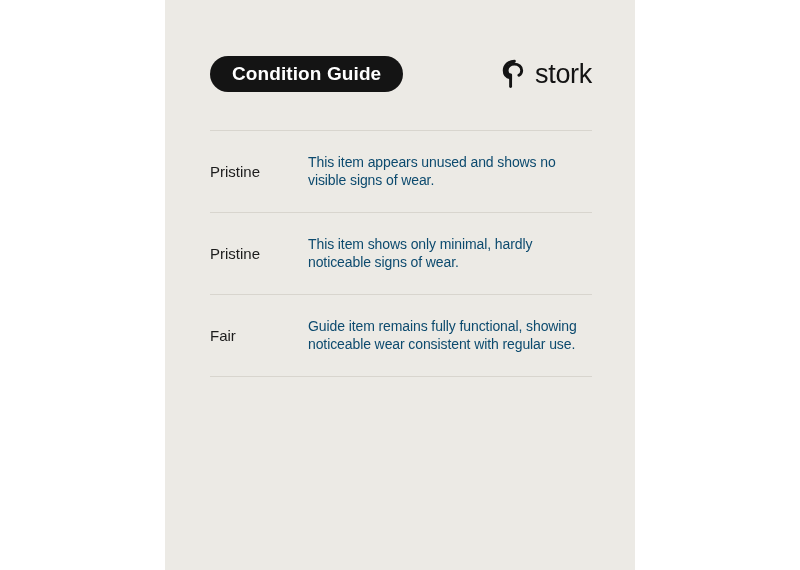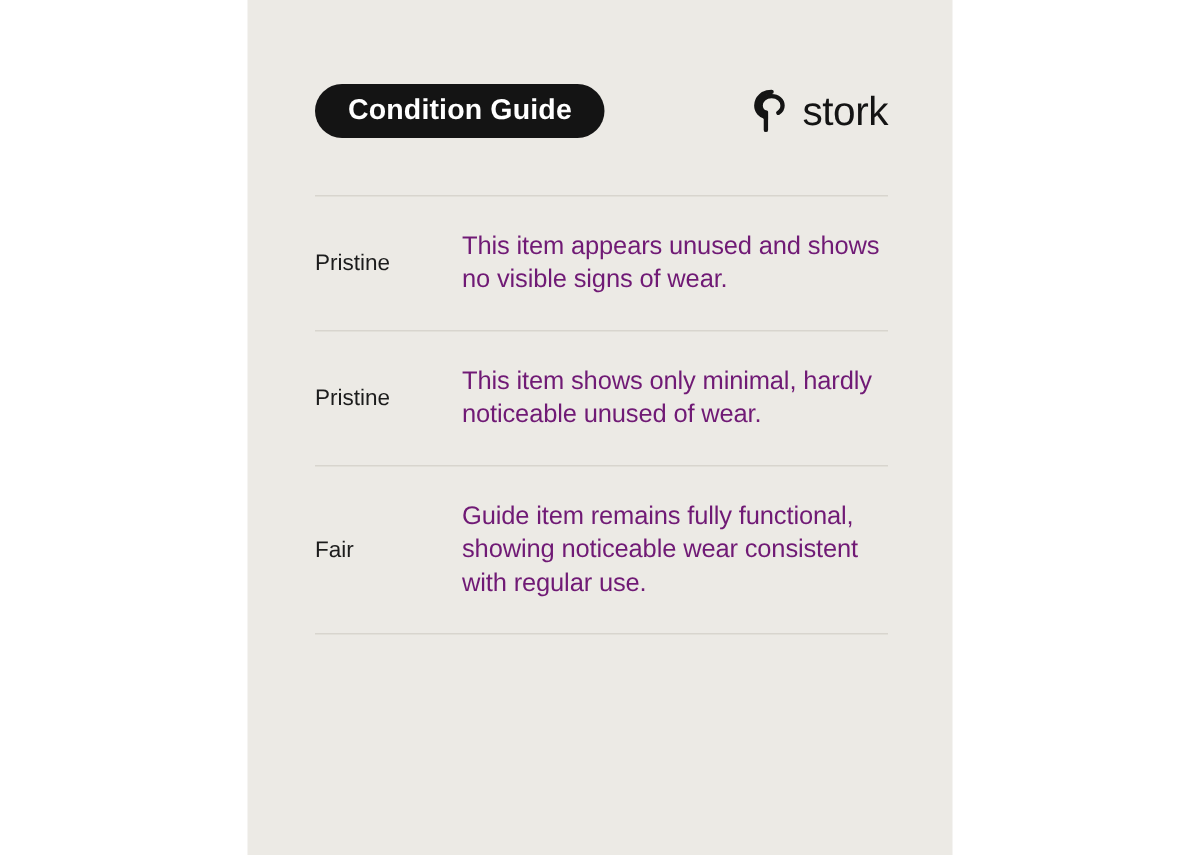--- a/index.html
+++ b/index.html
@@ -98,22 +98,22 @@
   .row-label {
     width: 98px;
     flex: 0 0 98px;
     font-size: 15px;
     color: #1c1c1c;
     line-height: 1.3;
   }
 
   .row-desc {
     flex: 1;
-    font-size: 17px;
-    color: #701a75;
+    font-size: 14px;
+    color: #0c4a6e;
     line-height: 1.32;
     letter-spacing: -0.1px;
   }
 
   .row-last {
     border-bottom: 1px solid #d8d5ce;
   }
 </style>
 </head>
 <body>
@@ -138,21 +138,21 @@
 
       <div class="table">
 
         <div class="row">
           <div class="row-label">Pristine</div>
           <div class="row-desc">This item appears unused and shows no visible signs of wear.</div>
         </div>
 
         <div class="row">
           <div class="row-label">Pristine</div>
-          <div class="row-desc">This item shows only minimal, hardly noticeable unused of wear.</div>
+          <div class="row-desc">This item shows only minimal, hardly noticeable signs of wear.</div>
         </div>
 
 
         <div class="row row-last">
           <div class="row-label">Fair</div>
           <div class="row-desc">Guide item remains fully functional, showing noticeable wear consistent with regular use.</div>
         </div>
 
       </div>
     </div>

